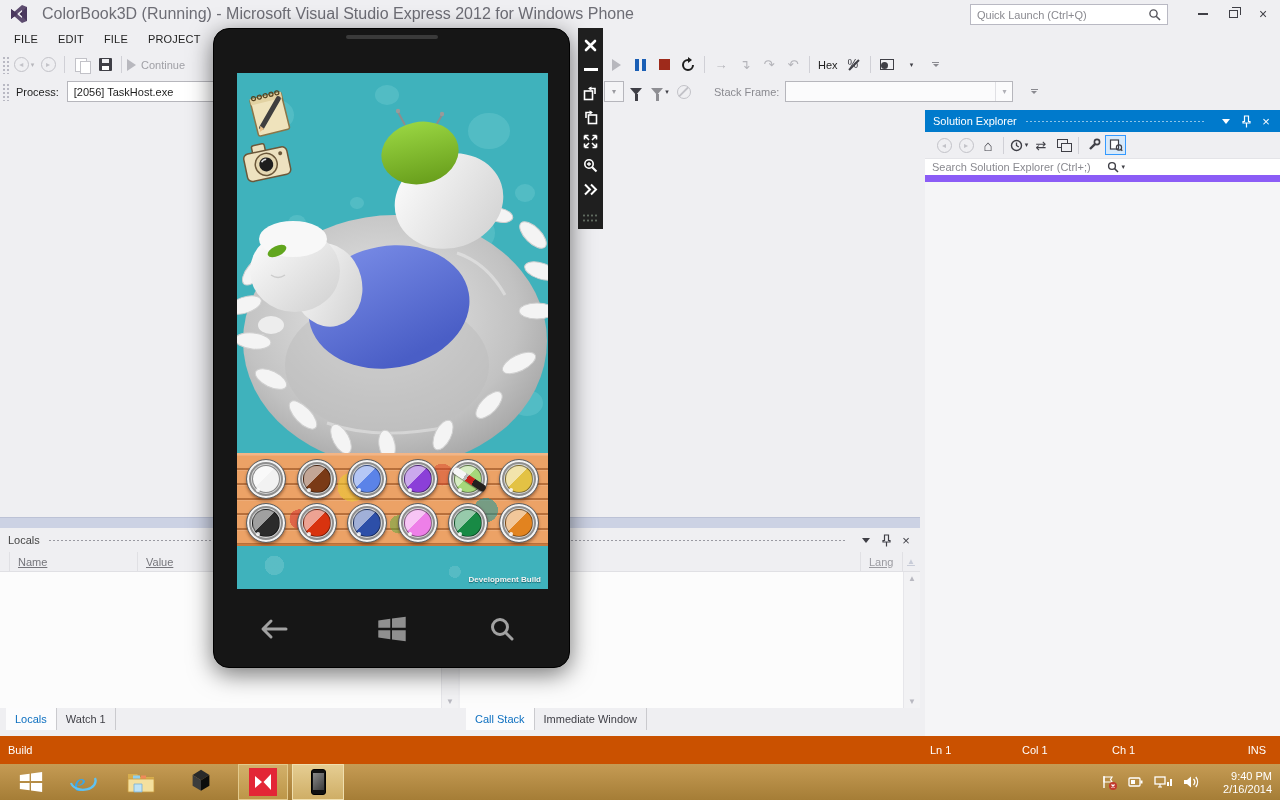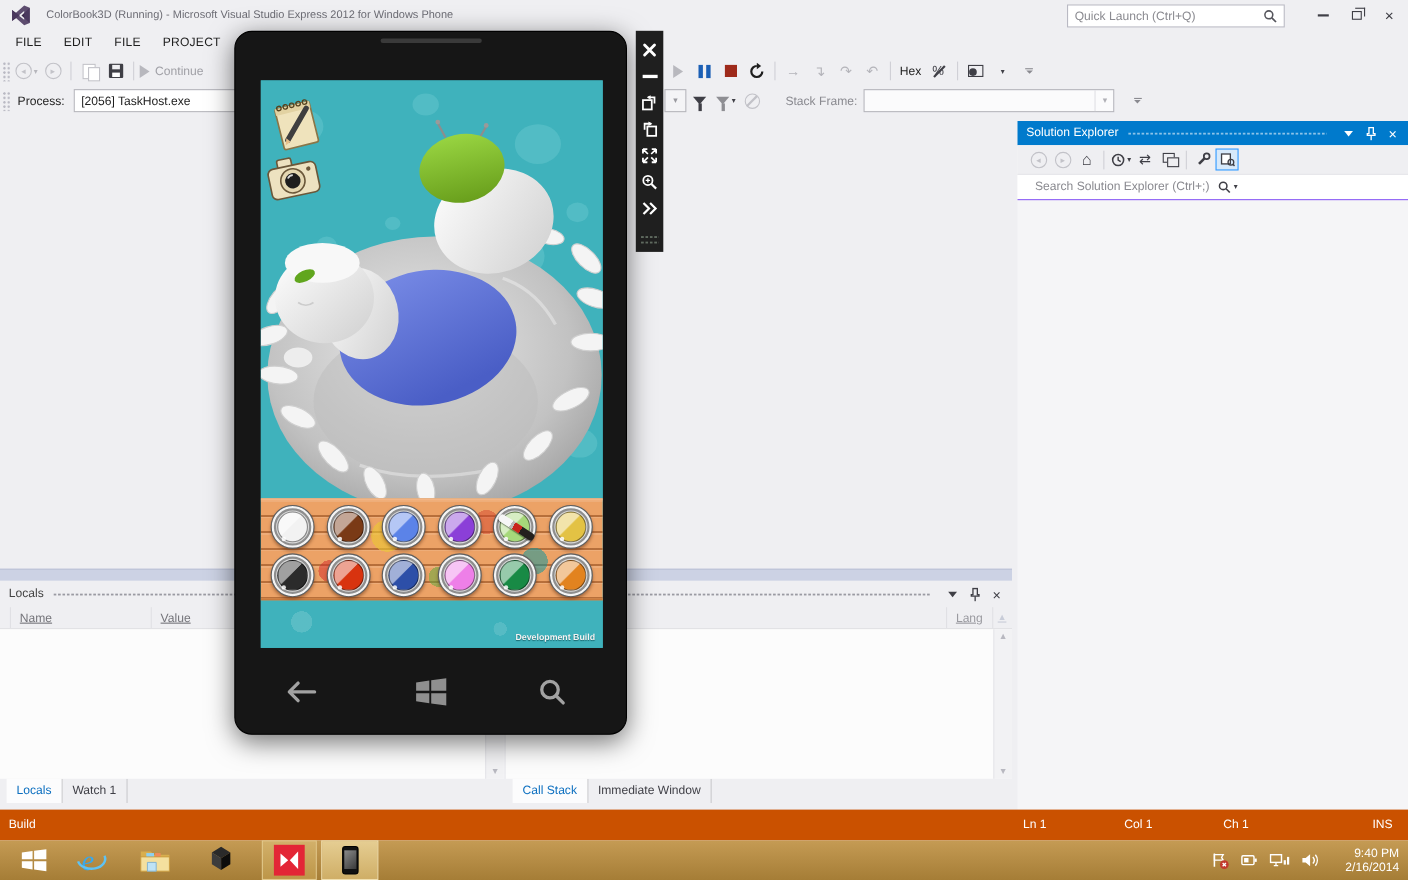--- a/index.html
+++ b/index.html
@@ -3,21 +3,21 @@
 <meta charset="utf-8">
 <style>
   * { margin:0; padding:0; box-sizing:border-box; }
   html,body { width:1280px; height:800px; overflow:hidden; }
   body { font-family:"Liberation Sans","DejaVu Sans",sans-serif; font-size:11px; color:#1e1e1e; background:#efeff2; }
   #app { position:relative; width:1280px; height:800px; background:#efeff2; }
 
   
   .titlebar { position:absolute; left:0; top:0; width:1280px; height:28px; background:#efeff2; }
   .vs-logo { position:absolute; left:9px; top:4px; }
-  .title-text { position:absolute; left:42px; top:0; height:28px; line-height:28px; font-size:10px; color:#6d6d75; white-space:nowrap; }
+  .title-text { position:absolute; left:42px; top:0; height:28px; line-height:28px; font-size:16px; color:#6d6d75; white-space:nowrap; }
   .quicklaunch { position:absolute; left:970px; top:4px; width:198px; height:21px; background:#fff; border:1px solid #b9b9c3; display:flex; align-items:center; }
   .quicklaunch span { flex:1; padding-left:6px; color:#8a8a90; }
   .winbtns { position:absolute; right:2px; top:0; height:28px; display:flex; }
   .winbtn { width:30px; height:28px; display:flex; align-items:center; justify-content:center; color:#3f3f46; }
   .min-glyph { width:10px; height:2px; background:#3f3f46; }
   .restore-glyph { width:9px; height:8px; border:1.4px solid #3f3f46; position:relative; }
   .restore-glyph::after { content:""; position:absolute; left:2px; top:-4px; width:8px; height:7px; border:1.4px solid #3f3f46; border-left:none; border-bottom:none; }
   .close-glyph { font-size:14px; line-height:1; }
 
   .menubar { position:absolute; left:0; top:28px; width:1280px; height:23px; display:flex; align-items:center; padding-left:4px; }
@@ -88,21 +88,21 @@
   .se-title .pt-btn { color:#fff; }
   .se-title .tri-down { border-top-color:#fff; }
   .se-toolbar { height:27px; background:#efeff2; display:flex; align-items:center; padding-left:8px; border-bottom:1px solid #e4e4e8; }
   .se-tbtn { height:20px; min-width:20px; display:flex; align-items:center; justify-content:center; margin:0 1px; color:#3f3f46; }
   .home-glyph { font-size:15px; }
   .refresh-glyph { font-size:13px; }
   .collapse-glyph { width:13px; height:13px; position:relative; }
   .collapse-glyph::before { content:""; position:absolute; left:0; top:0; width:9px; height:7px; border:1.4px solid #3f3f46; background:#efeff2; }
   .collapse-glyph::after { content:""; position:absolute; left:4px; top:4px; width:9px; height:7px; border:1.4px solid #3f3f46; background:#efeff2; }
   .preview-box { width:21px; height:20px; border:1px solid #3399ff; background:#d7e9fa; display:flex; align-items:center; justify-content:center; }
-  .se-search { height:23px; background:#fff; border-bottom:1px solid #8b5cf6; display:flex; align-items:center;text-align:right; }
+  .se-search { height:23px; background:#fff; border-bottom:7px solid #8b5cf6; display:flex; align-items:center; }
   .se-search span { flex:1; padding-left:7px; color:#8a8a90; }
   .se-search .magwrap { display:flex; align-items:center; padding-right:6px; color:#3f3f46; }
   .tree { padding-top:2px; }
   .tree-row { height:20px; display:flex; align-items:center; }
   .tree-row.selected { background:#2f7cd6; color:#fff; }
   .sol-icon { margin:0 6px 0 10px; }
   .expander { width:10px; margin-left:12px; color:#55555c; font-size:9px; }
   .cs-badge { width:14px; height:13px; border:1px solid #3e8e49; background:#fff; color:#17641e; font-size:7px; font-weight:bold; display:flex; align-items:center; justify-content:center; margin:0 6px 0 8px; }
   .proj-label { font-weight:bold; }
 

